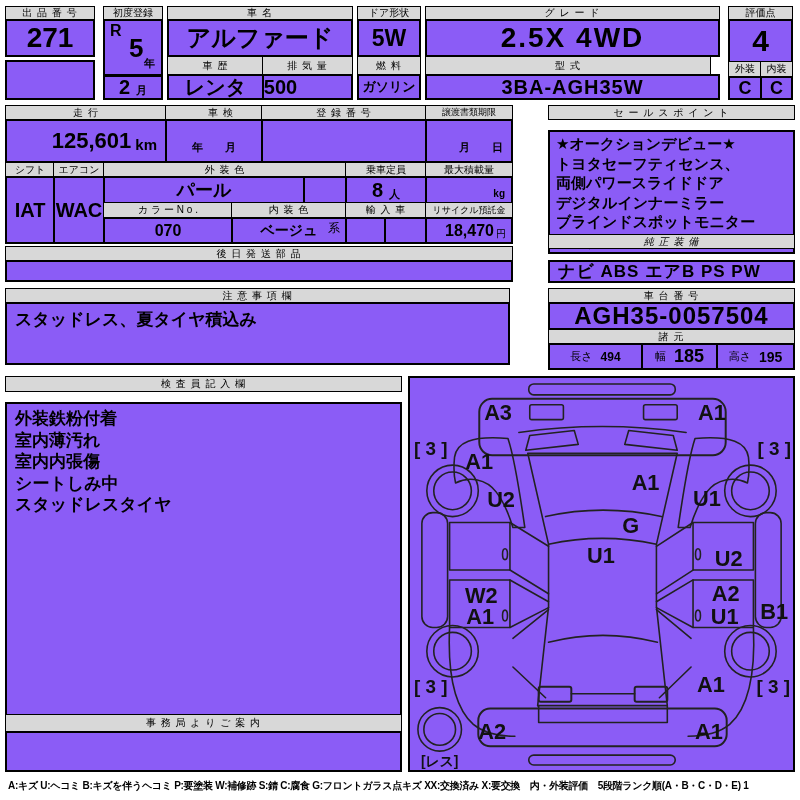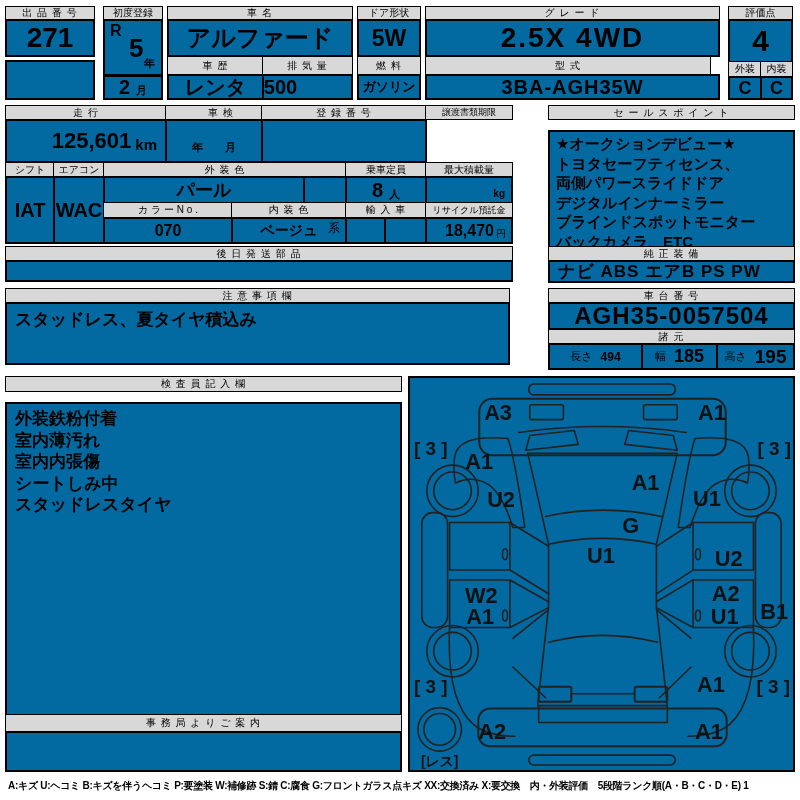--- a/index.html
+++ b/index.html
@@ -2,21 +2,21 @@
 <html><head>
 <meta charset="utf-8">
 <style>
   html,body{margin:0;padding:0;background:#fff;}
   #page{position:relative;width:800px;height:800px;background:#fff;
         font-family:"Liberation Sans","DejaVu Sans",sans-serif;color:#000;overflow:hidden;}
   .hdr{position:absolute;box-sizing:border-box;border:1.5px solid #000;background:#d8d8d8;
        display:flex;align-items:center;justify-content:center;font-size:10px;letter-spacing:1px;
        white-space:nowrap;overflow:hidden;}
   .hdr-sm{font-size:9px;letter-spacing:0;}
-  .val,.box{position:absolute;box-sizing:border-box;border:2px solid #000;background:#0369a1;
+  .val,.box{position:absolute;box-sizing:border-box;border:2px solid #000;background:#8b5cf6;
        display:flex;align-items:center;justify-content:center;font-weight:bold;white-space:nowrap;overflow:hidden;}
   .unit{font-weight:bold;}
   .left{justify-content:flex-start;}
   .right{justify-content:flex-end;}
   .bottom{align-items:flex-end;}
   .lines{display:block;padding:2px 6px;margin-top:11px;}
   .lines div{font-weight:bold;}
   #legend{position:absolute;left:8px;top:779px;width:788px;font-size:10px;letter-spacing:-0.3px;
           font-weight:bold;white-space:nowrap;}
   svg text{font-family:"Liberation Sans","DejaVu Sans",sans-serif;}
@@ -72,20 +72,21 @@
   <div class="hdr" style="left:165px;top:105px;width:98px;height:15px;padding-left:14px;">車 検</div>
   <div class="hdr" style="left:261px;top:105px;width:166px;height:15px;">登 録 番 号</div>
   <div class="hdr hdr-sm" style="left:425px;top:105px;width:88px;height:15px;">譲渡書類期限</div>
 
   <div class="val right" style="left:5px;top:119px;width:162px;height:44px;padding-right:8px;">
     <span style="font-size:22px;">125,601</span>
     <span class="unit" style="font-size:15px;margin:6px 0 0 4px;">km</span>
   </div>
   <div class="val bottom" style="left:165px;top:119px;width:98px;height:44px;font-size:11px;padding-bottom:6px;">年　　月</div>
   <div class="box" style="left:261px;top:119px;width:166px;height:44px;"></div>
+  <div class="val bottom right" style="left:425px;top:119px;width:88px;height:44px;font-size:11px;padding:0 8px 6px 0;">月　　日</div>
 
   <div class="hdr" style="left:5px;top:162px;width:50px;height:15px;letter-spacing:0;">シフト</div>
   <div class="hdr" style="left:53px;top:162px;width:52px;height:15px;letter-spacing:0;">エアコン</div>
   <div class="hdr" style="left:103px;top:162px;width:244px;height:15px;">外 装 色</div>
   <div class="hdr" style="left:345px;top:162px;width:82px;height:15px;letter-spacing:0;">乗車定員</div>
   <div class="hdr" style="left:425px;top:162px;width:88px;height:15px;letter-spacing:0;">最大積載量</div>
 
   <div class="val" style="left:5px;top:176px;width:50px;height:68px;font-size:20px;">IAT</div>
   <div class="val" style="left:53px;top:176px;width:52px;height:68px;font-size:20px;">WAC</div>
   <div class="val" style="left:103px;top:176px;width:202px;height:28px;font-size:18px;">パール</div>
@@ -118,40 +119,40 @@
 
   <div class="hdr" style="left:548px;top:105px;width:247px;height:15px;">セ ー ル ス ポ イ ン ト</div>
   <div class="box lines" style="left:548px;top:119px;width:247px;height:124px;">
     <div style="font-size:15px;line-height:19.5px;">★オークションデビュー★</div>
     <div style="font-size:15px;line-height:19.5px;">トヨタセーフティセンス、</div>
     <div style="font-size:15px;line-height:19.5px;">両側パワースライドドア</div>
     <div style="font-size:15px;line-height:19.5px;">デジタルインナーミラー</div>
     <div style="font-size:15px;line-height:19.5px;">ブラインドスポットモニター</div>
     <div style="font-size:15px;line-height:19.5px;">バックカメラ、ETC</div>
   </div>
-  <div class="hdr" style="left:548px;top:246px;width:247px;height:15px;">純 正 装 備</div>
+  <div class="hdr" style="left:548px;top:234px;width:247px;height:15px;font-style:italic;">純 正 装 備</div>
   <div class="val left" style="left:548px;top:260px;width:247px;height:23px;font-size:17px;padding-left:8px;letter-spacing:1px;">ナビ ABS エアB PS PW</div>
 
   <div class="hdr" style="left:5px;top:288px;width:505px;height:15px;">注 意 事 項 欄</div>
   <div class="box left" style="left:5px;top:302px;width:505px;height:63px;align-items:flex-start;font-size:17px;padding:4px 8px;font-family:Liberation Mono, monospace;">スタッドレス、夏タイヤ積込み</div>
 
   <div class="hdr" style="left:548px;top:288px;width:247px;height:15px;">車 台 番 号</div>
   <div class="val" style="left:548px;top:302px;width:247px;height:28px;font-size:24px;letter-spacing:1px;">AGH35-0057504</div>
   <div class="hdr" style="left:548px;top:329px;width:247px;height:15px;">諸 元</div>
   <div class="val" style="left:548px;top:343px;width:95px;height:27px;gap:8px;">
     <span style="font-size:11px;font-weight:normal;">長さ</span>
     <span style="font-size:12px;">494</span>
   </div>
   <div class="val" style="left:641px;top:343px;width:77px;height:27px;gap:8px;">
     <span style="font-size:11px;font-weight:normal;">幅</span>
     <span style="font-size:18px;">185</span>
   </div>
   <div class="val" style="left:716px;top:343px;width:79px;height:27px;gap:8px;">
     <span style="font-size:11px;font-weight:normal;">高さ</span>
-    <span style="font-size:19px;">195</span>
+    <span style="font-size:14px;">195</span>
   </div>
 
   <div class="hdr" style="left:5px;top:376px;width:397px;height:16px;">検 査 員 記 入 欄</div>
   <div class="box lines" style="left:5px;top:391px;width:397px;height:324px;padding:4px 8px;">
     <div style="font-size:17px;line-height:21.5px;">外装鉄粉付着</div>
     <div style="font-size:17px;line-height:21.5px;">室内薄汚れ</div>
     <div style="font-size:17px;line-height:21.5px;">室内内張傷</div>
     <div style="font-size:17px;line-height:21.5px;">シートしみ中</div>
     <div style="font-size:17px;line-height:21.5px;">スタッドレスタイヤ</div>
   </div>

